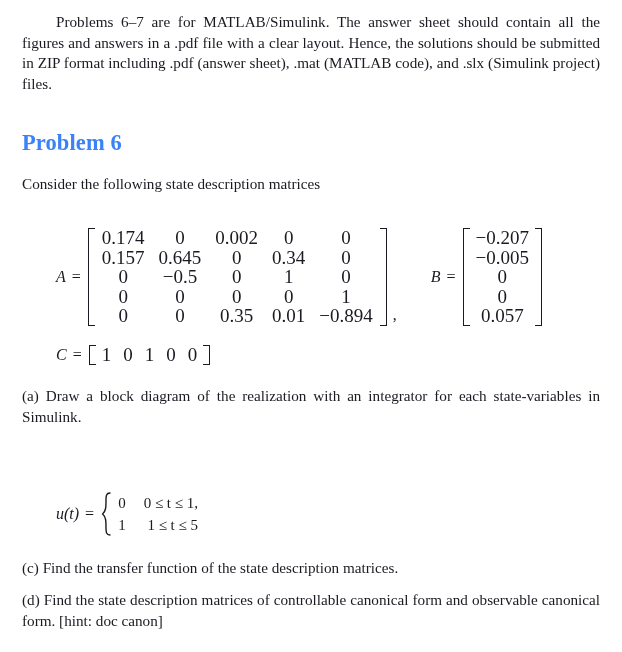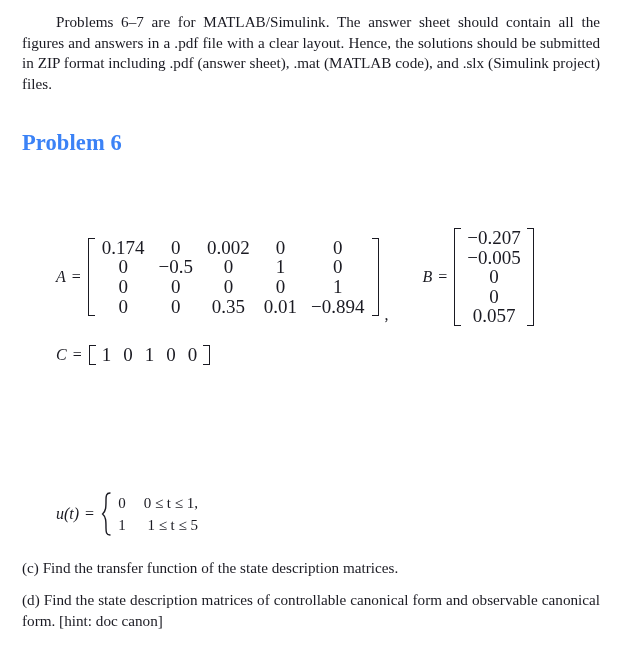--- a/index.html
+++ b/index.html
@@ -135,39 +135,49 @@
 <div class="page">
 
   <div class="body-col" style="top:12px;">
     <p class="para indent">Problems 6–7 are for MATLAB/Simulink.  The answer sheet should contain all the figures and answers in a .pdf file with a clear layout. Hence, the solutions should be submitted in ZIP format including .pdf (answer sheet), .mat (MATLAB code), and .slx (Simulink project) files.</p>
   </div>
 
   <div class="body-col" style="top:130px;">
     <h2 class="heading">Problem 6</h2>
   </div>
 
+  <div class="body-col" style="top:174px;">
+    <p class="para">Consider the following state description matrices</p>
+  </div>
 
   <div class="body-col" style="top:228px;">
     <div class="eqrow math" style="padding-left:34px;">
 
       <span class="eqlabel mi">A</span>
       <span class="eq-eq">=</span>
 
       <span class="matrix">
         <span class="brk left"></span>
         <table class="mtable">
           <tbody>
             <tr>
               <td>0.174</td>
               <td>0</td>
               <td>0.002</td>
               <td>0</td>
               <td>0</td>
             </tr>
             <tr>
+              <td>0.157</td>
+              <td>0.645</td>
+              <td>0</td>
+              <td>0.34</td>
+              <td>0</td>
+            </tr>
+            <tr>
               <td>0</td>
               <td>−0.5</td>
               <td>0</td>
               <td>1</td>
               <td>0</td>
             </tr>
             <tr>
               <td>0</td>
               <td>0</td>
               <td>0</td>
@@ -233,20 +243,23 @@
               <td>0</td>
               <td>0</td>
             </tr>
           </tbody>
         </table>
         <span class="brk right"></span>
       </span>
     </div>
   </div>
 
+  <div class="body-col" style="top:386px;">
+    <p class="para">(a) Draw a block diagram of the realization with an integrator for each state-variables in Simulink.</p>
+  </div>
 
 
   <div class="body-col" style="top:492px;">
     <div class="eqrow math" style="padding-left:34px;">
       <span class="eqlabel mi">u(t)</span>
       <span class="eq-eq">=</span>
       <span class="cases">
         <span class="brace">
           <svg viewBox="0 0 11 44" preserveAspectRatio="none" aria-hidden="true">
             <path d="M9 1 C5.2 1 5.0 4 5.0 8 C5.0 15 5.0 19 1.6 22 C5.0 25 5.0 29 5.0 36 C5.0 40 5.2 43 9 43" fill="none" stroke="#1a1a22" stroke-width="1.4" stroke-linecap="round"></path>

